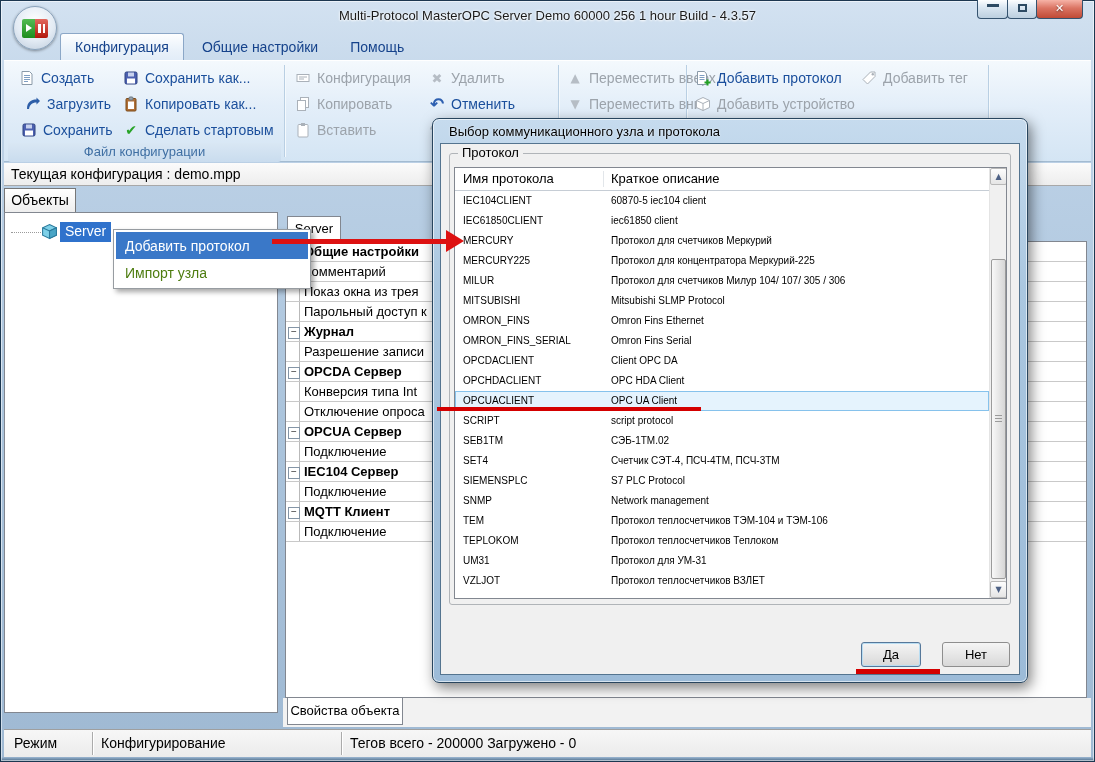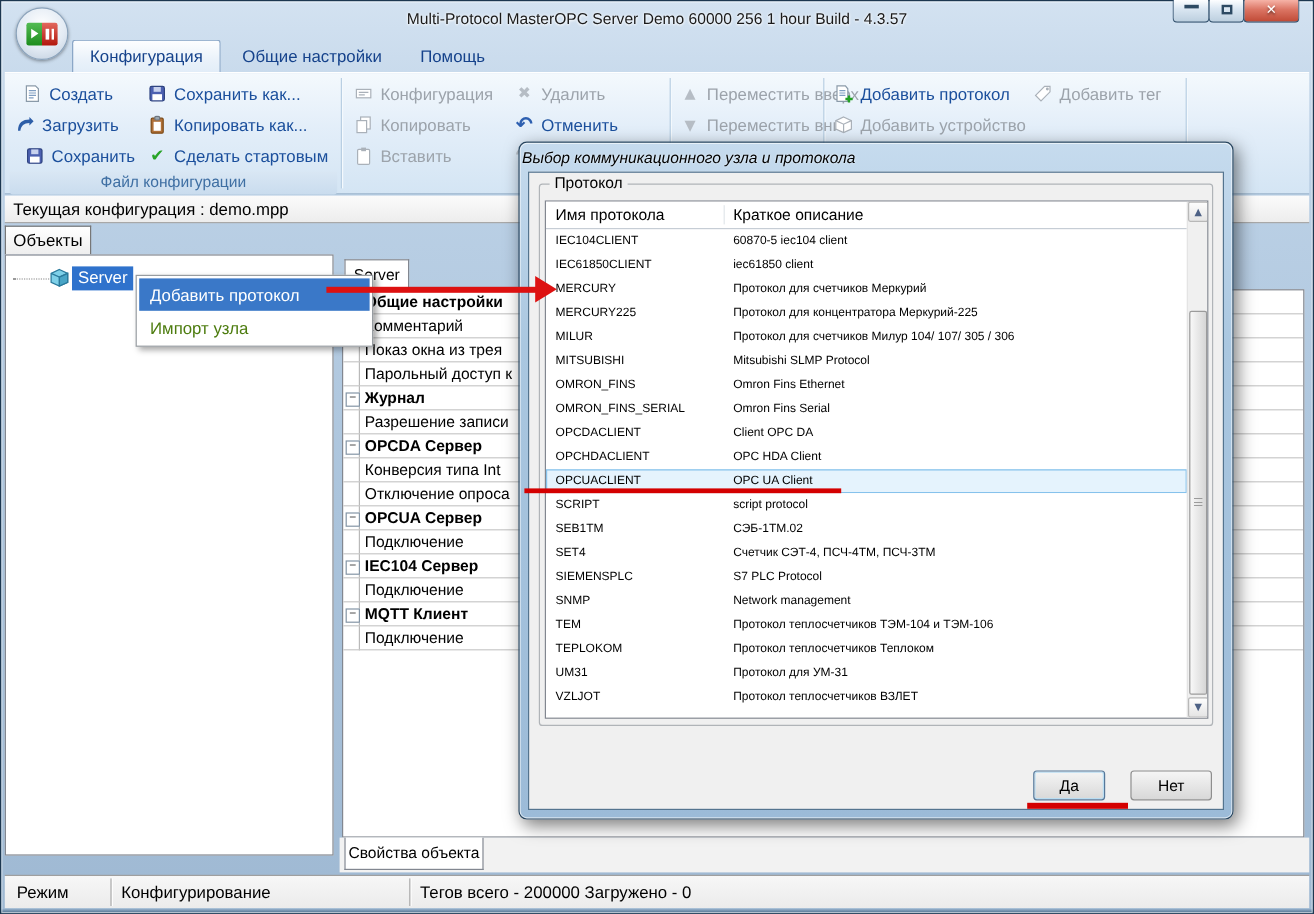--- a/index.html
+++ b/index.html
@@ -73,21 +73,21 @@
   .settings-frame { position:absolute; left:285px; top:241px; width:802px; height:457px; background:#fff; border:1px solid #828790; z-index:3; overflow:hidden; }
   .settings-frame::before { content:""; position:absolute; left:13px; top:0; width:1px; height:300px; background:#b9b9b9; }
   .srow { position:relative; height:20px; border-bottom:1px solid #c9c9c9; font-size:13px; line-height:19px; padding-left:18px; white-space:nowrap; overflow:hidden; }
   .srow.bold { font-weight:bold; }
   .srow.bold::before { content:"−"; position:absolute; left:2px; top:5px; width:10px; height:10px; border:1px solid #8495a6; background:#fff; font-size:10px; line-height:8px; text-align:center; color:#333; font-weight:normal; }
   .props-strip { position:absolute; left:283px; top:698px; right:4px; height:29px; background:#f2f2f2; z-index:3; }
   .props-tab { position:absolute; left:4px; top:0; width:116px; height:27px; background:#fff; border:1px solid #828790; border-top:none; font-size:13px; text-align:center; line-height:25px; }
 
   
   .dialog { position:absolute; left:432px; top:118px; width:596px; height:565px; border-radius:7px; border:1px solid #28455e; background:linear-gradient(180deg,#c6dbee,#aac7e0 30%,#9cbbd8); box-shadow:3px 5px 14px rgba(0,0,0,.5), inset 0 0 0 1px rgba(255,255,255,.6); z-index:40; }
-  .dlg-title { position:absolute; left:2px; top:5px; font-size:13px; color:#000; text-shadow:0 0 2px rgba(255,255,255,.8);font-style:italic; }
+  .dlg-title { position:absolute; left:16px; top:5px; font-size:13px; color:#000; text-shadow:0 0 2px rgba(255,255,255,.8); }
   .dlg-content { position:absolute; left:7px; right:7px; top:24px; bottom:7px; background:#f0f0f0; border:1px solid #54748f;text-decoration:underline; }
   .dlg-group { position:absolute; left:8px; right:8px; top:9px; height:452px; border:1px solid #b0b4b8; border-radius:3px; }
   .dlg-group-label { position:absolute; left:8px; top:-9px; background:#f0f0f0; padding:0 4px; font-size:13px; }
   .plist { position:absolute; left:4px; right:3px; top:13px; bottom:5px; background:#fff; border:1px solid #828790; overflow:hidden; }
   .plist-header { position:relative; height:23px; background:#fff; border-bottom:1px solid #c6cdd5; font-size:13px; line-height:22px; width:calc(100% - 17px); }
   .ph-name { position:absolute; left:8px; } .ph-desc { position:absolute; left:156px; }
   .plist-header::after { content:""; position:absolute; left:148px; top:3px; bottom:3px; width:1px; background:#e2e6ea; }
   .prow { position:relative; height:20px; font-size:10px; line-height:19px; width:calc(100% - 17px); }
   .prow .p-name { position:absolute; left:8px; white-space:nowrap; }
   .prow .p-desc { position:absolute; left:156px; white-space:nowrap; }
@@ -206,21 +206,21 @@
   <div class="rsep" style="left:984px"></div>
 
   <div class="rbtn" style="left:14px;top:6px">
       <span class="ric">
         <svg>
           <use href="#i-doc"></use>
         </svg>
       </span>
       <span>Создать</span>
     </div>
-  <div class="rbtn" style="left:8px;top:32px">
+  <div class="rbtn" style="left:20px;top:32px">
       <span class="ric">
         <svg>
           <use href="#i-load"></use>
         </svg>
       </span>
       <span>Загрузить</span>
     </div>
   <div class="rbtn" style="left:16px;top:58px">
       <span class="ric">
         <svg>

